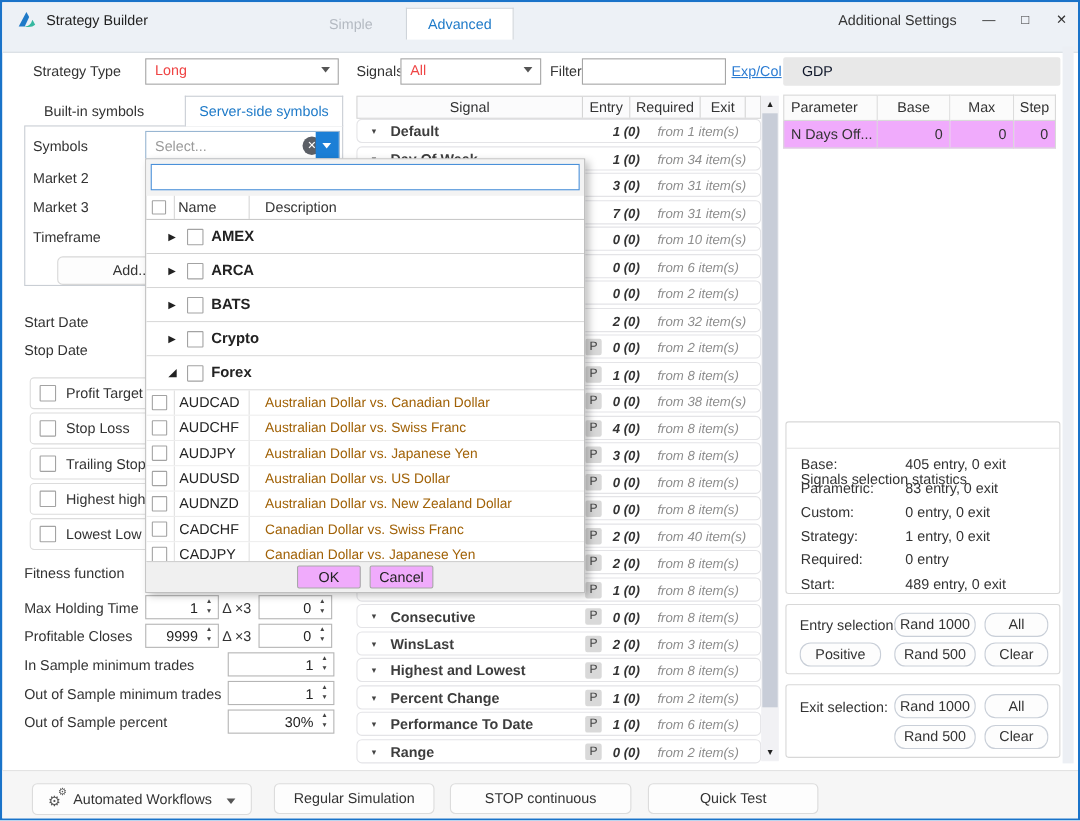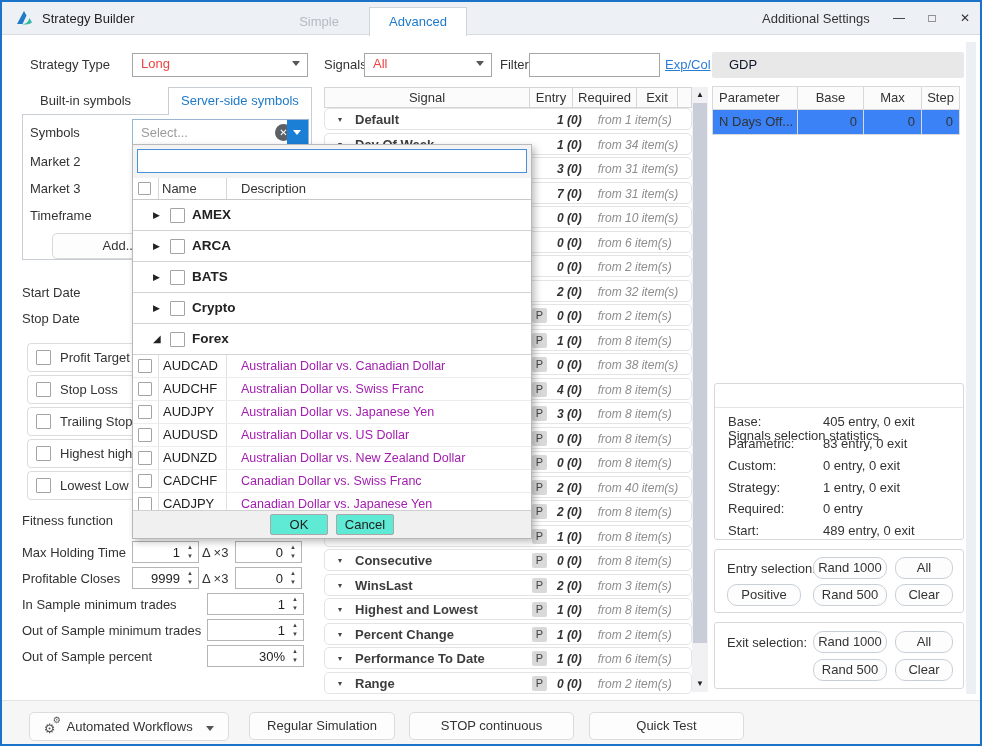--- a/index.html
+++ b/index.html
@@ -3,21 +3,21 @@
 <meta charset="utf-8">
 <style>
   html,body{margin:0;padding:0;background:#fff;}
   *{box-sizing:border-box;}
   .win{position:relative;width:982px;height:746px;border:2px solid #1a73c9;background:#fff;
        font-family:"Liberation Sans",sans-serif;overflow:hidden;color:#333;}
   .abs{position:absolute;}
   .lbl{position:absolute;font-size:13px;color:#333;white-space:nowrap;}
 
   
-  .titlebar{position:absolute;left:0;top:0;right:0;height:33px;background:#edf1f6;border-bottom:1px solid #d8dce1;}
+  .titlebar{position:absolute;left:0;top:0;right:0;height:46px;background:#edf1f6;border-bottom:1px solid #d8dce1;}
   .logo{position:absolute;left:12px;top:6px;width:20px;height:20px;}
   .title{position:absolute;left:40px;top:9px;font-size:13px;color:#222;}
   .tab-simple{position:absolute;left:277px;top:6px;width:80px;height:27px;line-height:27px;text-align:center;font-size:13px;color:#b4bac2;}
   .tab-adv{position:absolute;left:367px;top:5px;width:98px;height:29px;background:#fff;border:1px solid #cfd4da;border-bottom:none;
            color:#1e7ac8;text-align:center;line-height:27px;font-size:13px;z-index:2;}
   .addl{position:absolute;left:760px;top:9px;font-size:13px;color:#333;}
   .wbtn{position:absolute;top:4px;width:26px;height:24px;text-align:center;line-height:24px;font-size:12px;color:#333;}
 
   
   .combo{position:absolute;height:24px;border:1px solid #a6a6a6;background:#fff;font-size:13px;}
@@ -68,21 +68,21 @@
   .vscroll .thumb{position:absolute;left:1px;top:16px;width:14px;height:540px;background:#c8cdd8;}
   .rscroll{position:absolute;left:964px;top:40px;width:10px;height:652px;background:#eceff4;}
 
   
   .gdpbar{position:absolute;left:710px;top:50px;width:252px;height:26px;background:#e8e8e8;border-radius:2px;}
   .gdpbar span{position:absolute;left:17px;top:5px;font-size:13px;color:#0f172a;}
   .ptab{position:absolute;left:710px;top:84px;width:248px;font-size:13px;}
   .ptab .hr,.ptab .dr{display:grid;grid-template-columns:86px 66px 58px 38px;}
   .ptab .hr div{height:24px;line-height:22px;background:#fbfbfb;border:1px solid #d9d9d9;border-left:none;text-align:center;}
   .ptab .hr div:first-child{border-left:1px solid #d9d9d9;text-align:left;padding-left:6px;}
-  .ptab .dr div{height:25px;line-height:23px;background:#3b82f6;border:1px solid #d9d9d9;border-left:none;border-top:none;text-align:right;padding-right:6px;}
+  .ptab .dr div{height:25px;line-height:23px;background:#f0abfc;border:1px solid #d9d9d9;border-left:none;border-top:none;text-align:right;padding-right:6px;}
   .ptab .dr div:first-child{border-left:1px solid #d9d9d9;text-align:left;padding-left:6px;padding-right:0;}
   .gbox{position:absolute;left:712px;width:250px;border:1px solid #d8d8d8;border-radius:3px;background:#fff;}
   .statrow{position:absolute;font-size:13px;}
   .pillbtn{position:absolute;background:#fdfdfd;border:1px solid #c9cfd8;border-radius:10px;font-size:13px;color:#333;
            text-align:center;height:22px;line-height:20px;}
 
   
   .bottombar{position:absolute;left:0;right:0;top:698px;height:44px;background:#f6f6f6;border-top:1px solid #e3e3e3;}
   .bbtn{position:absolute;top:11px;height:28px;background:#fdfdfd;border:1px solid #dcdcdc;border-radius:5px;
         font-size:13px;color:#333;text-align:center;line-height:26px;}
@@ -105,23 +105,23 @@
   .ptree{position:absolute;left:0;top:55px;width:100%;height:312px;overflow:hidden;}
   .grow{position:relative;height:31px;border-bottom:1px solid #d2d2d2;background:#fff;}
   .grow .gt{position:absolute;left:20px;top:10px;font-size:9px;color:#222;}
   .grow .gt.exp{font-size:10px;top:9px;}
   .grow .cb{position:absolute;left:37px;top:8px;}
   .grow .gn{position:absolute;left:59px;top:7px;font-size:13.5px;font-weight:bold;color:#222;}
   .lrow{position:relative;height:23px;display:grid;grid-template-columns:26px 67px 1fr;border-bottom:1px solid #ececec;background:#fff;}
   .lrow .c1{position:relative;border-right:1px solid #e0e0e0;}
   .lrow .c1 .cb{position:absolute;left:5px;top:4px;width:14px;height:14px;}
   .lrow .c2{line-height:22px;padding-left:4px;font-size:13px;color:#222;}
-  .lrow .c3{line-height:22px;padding-left:14px;font-size:12.5px;color:#a21caf;border-left:1px solid #e0e0e0;white-space:nowrap;overflow:hidden;}
+  .lrow .c3{line-height:22px;padding-left:14px;font-size:12.5px;color:#a16207;border-left:1px solid #e0e0e0;white-space:nowrap;overflow:hidden;}
   .pfoot{position:absolute;left:0;bottom:0;width:100%;height:28px;background:#f0f0f0;border-top:1px solid #d0d0d0;}
-  .pfoot .pbtn{position:absolute;top:3px;width:58px;height:21px;background:#5eead4;border:1px solid #a8a8a8;border-radius:2px;
+  .pfoot .pbtn{position:absolute;top:3px;width:58px;height:21px;background:#f0abfc;border:1px solid #a8a8a8;border-radius:2px;
                font-size:13px;color:#222;text-align:center;line-height:19px;}
 </style>
 </head>
 <body>
 
 <div class="win">
 
   <div class="titlebar">
     <svg class="logo" viewBox="0 0 20 20">
       <path d="M3 16 L10 3 L12.5 7.5 L8.5 16 Z" fill="#1f7ac8"></path>

